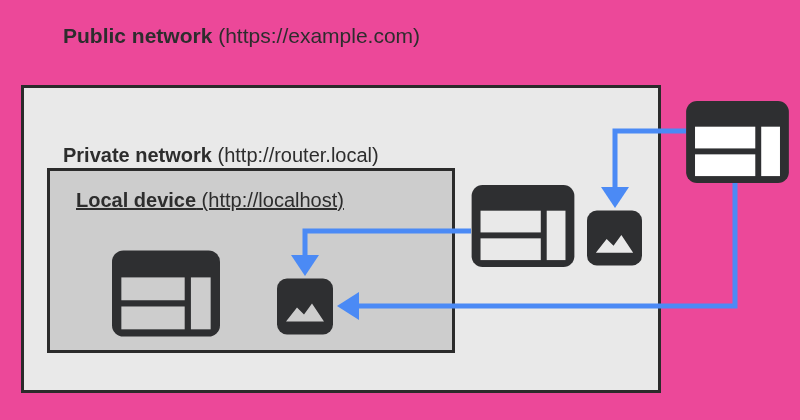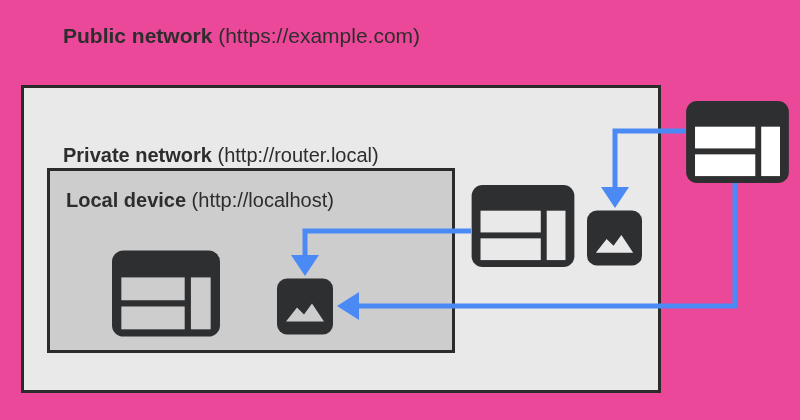--- a/index.html
+++ b/index.html
@@ -7,21 +7,21 @@
     position:relative;width:800px;height:420px;background:#ec4899;overflow:hidden;
     font-family:"Liberation Sans", sans-serif;color:#2d2d2d;
   }
   .label{position:absolute;font-size:20px;white-space:nowrap;color:#2d2d2d;}
   .label .b{font-weight:700;}
   .title{left:63px;top:24px;font-size:21px;}
   .box{position:absolute;border:3px solid #2b2b2b;box-sizing:border-box;}
   .private-box{left:21px;top:85px;width:640px;height:308px;background:#e9e9e9;}
   .local-box{left:47px;top:168px;width:408px;height:185px;background:#cdcdcd;}
   .private-label{left:63px;top:107px;margin-top:37px;}
-  .local-label{left:66px;top:189px;}
+  .local-label{left:76px;top:189px;text-decoration:underline;}
   .icon{position:absolute;}
   .icon svg{display:block;width:100%;height:100%;}
   .icon .body{fill:#2e2f31;}
   .on-white .hole{fill:#ffffff;}
   .on-private .hole{fill:#e9e9e9;}
   .on-local .hole{fill:#cdcdcd;}
   .pub-browser{left:686px;top:101px;width:103px;height:82px;}
   .priv-browser{left:471px;top:185px;width:104px;height:82px;}
   .loc-browser{left:112px;top:250px;width:108px;height:87px;}
   .priv-image{left:587px;top:210px;width:55px;height:56px;}

